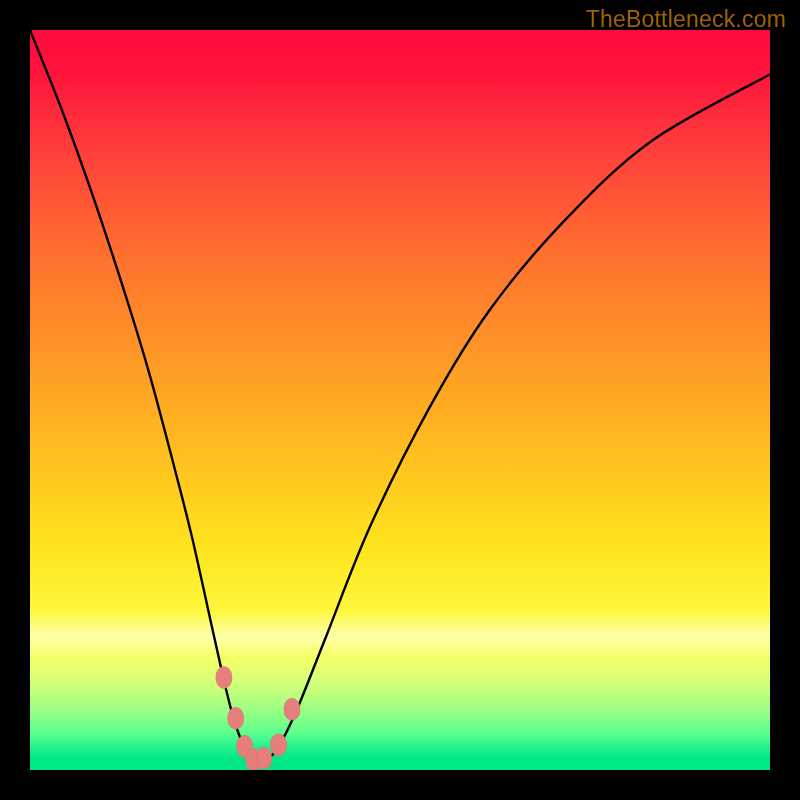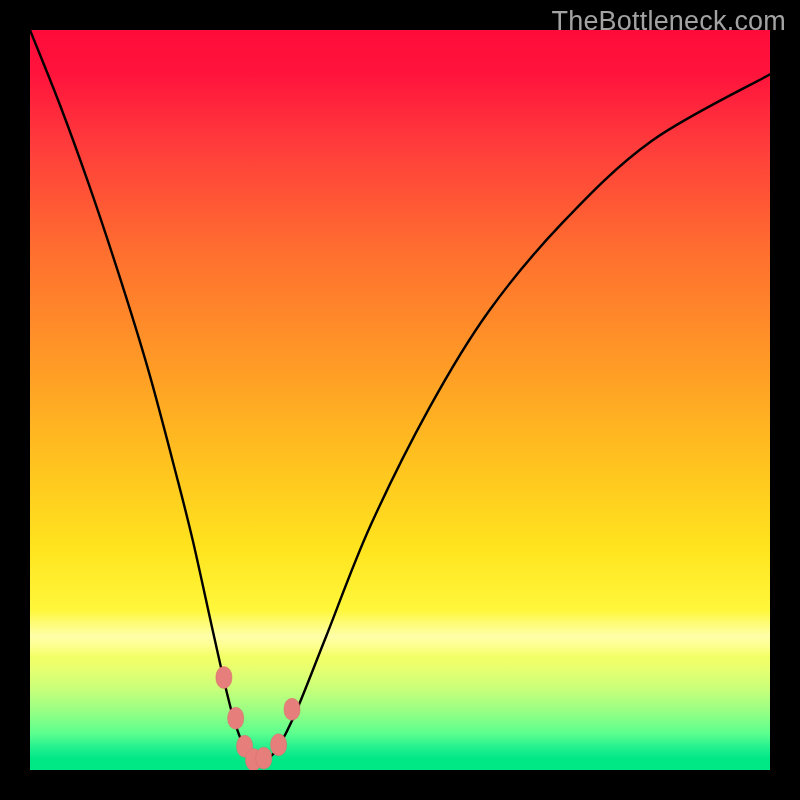--- a/index.html
+++ b/index.html
@@ -14,22 +14,22 @@
   .stage {
     position: relative;
     width: 800px;
     height: 800px;
     background: #000;
   }
   .watermark {
     position: absolute;
     top: 6px;
     right: 14px;
-    color: #a3a3a3;
-    font-size: 27px;
+    color: #a16207;
+    font-size: 23px;
     letter-spacing: 0.2px;
     font-weight: 400;
     z-index: 50;
   }
   .plot {
     position: absolute;
     left: 30px;
     top: 30px;
     width: 740px;
     height: 740px;

